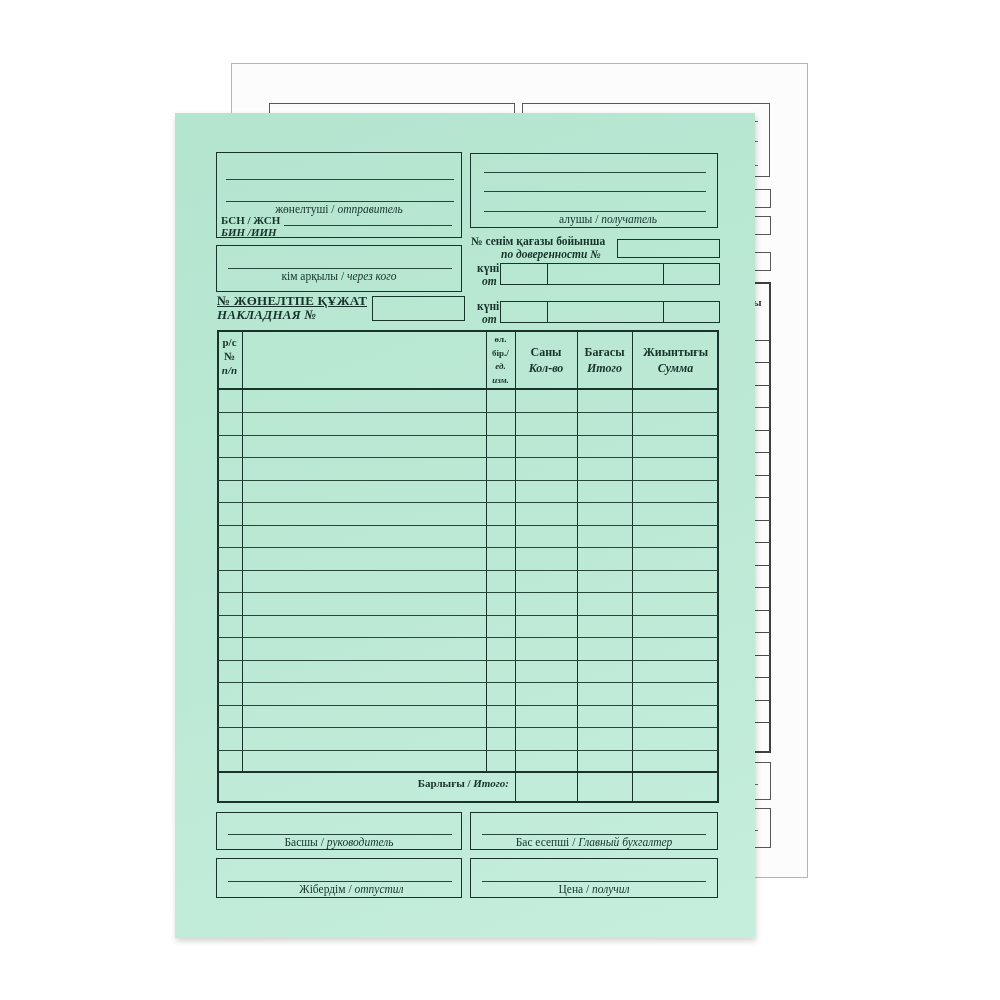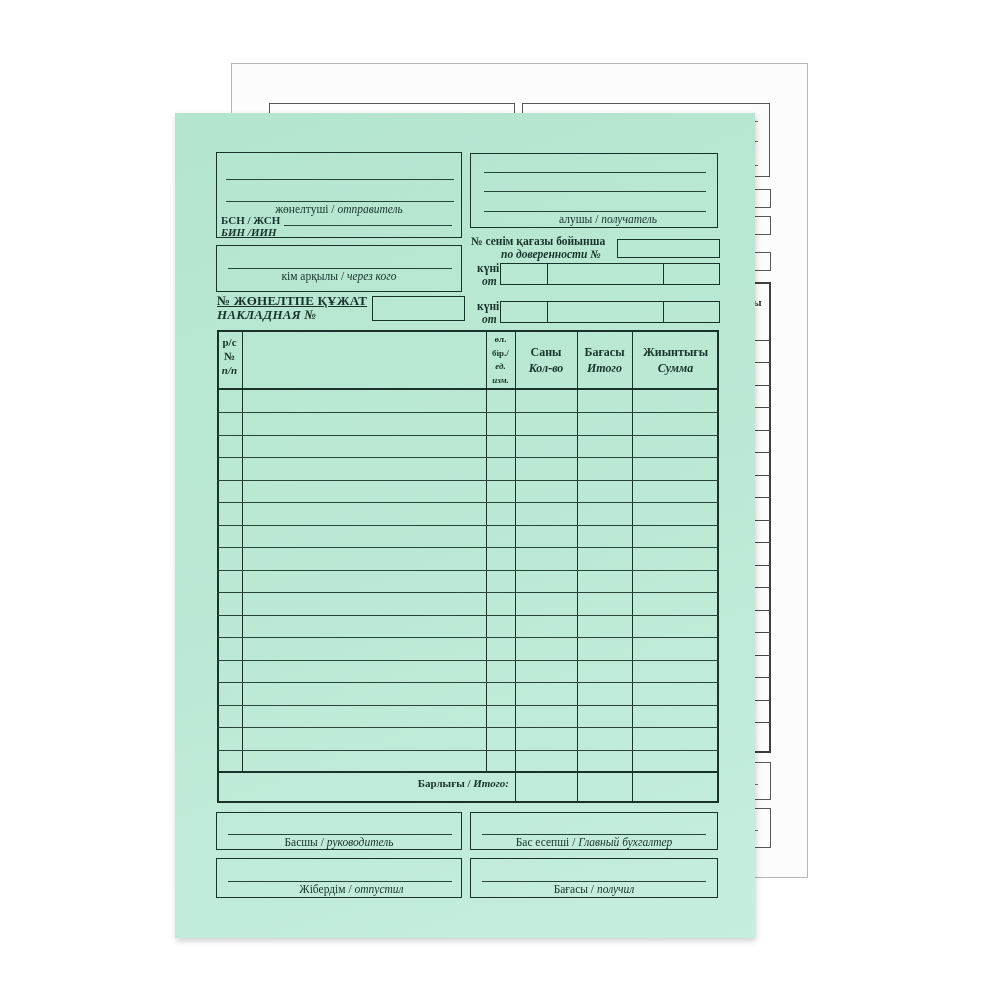--- a/index.html
+++ b/index.html
@@ -170,21 +170,21 @@
   <div class="abs gbox" style="left:216px; top:858px; width:246px; height:40px; border-width:1.4px;"></div>
   <div class="abs gline" style="left:228px; top:881px; width:224px;"></div>
   <div class="abs lbl nw" style="left:216px; top:883px; width:246px;padding-left:25px;">
     <span>Жібердім /</span>
     <span class="ru">отпустил</span>
   </div>
 
   <div class="abs gbox" style="left:470px; top:858px; width:248px; height:40px; border-width:1.4px;"></div>
   <div class="abs gline" style="left:482px; top:881px; width:224px;"></div>
   <div class="abs lbl nw" style="left:470px; top:883px; width:248px;">
-    <span>Бағасы /</span>
+    <span>Цена /</span>
     <span class="ru">получил</span>
   </div>
 
 <div class="abs rowline" style="left: 217px; top: 412px; width: 502px;"></div>
     <div class="abs rowline" style="left: 217px; top: 435px; width: 502px;"></div>
     <div class="abs rowline" style="left: 217px; top: 457px; width: 502px;"></div>
     <div class="abs rowline" style="left: 217px; top: 480px; width: 502px;"></div>
     <div class="abs rowline" style="left: 217px; top: 502px; width: 502px;"></div>
     <div class="abs rowline" style="left: 217px; top: 525px; width: 502px;"></div>
     <div class="abs rowline" style="left: 217px; top: 547px; width: 502px;"></div>

